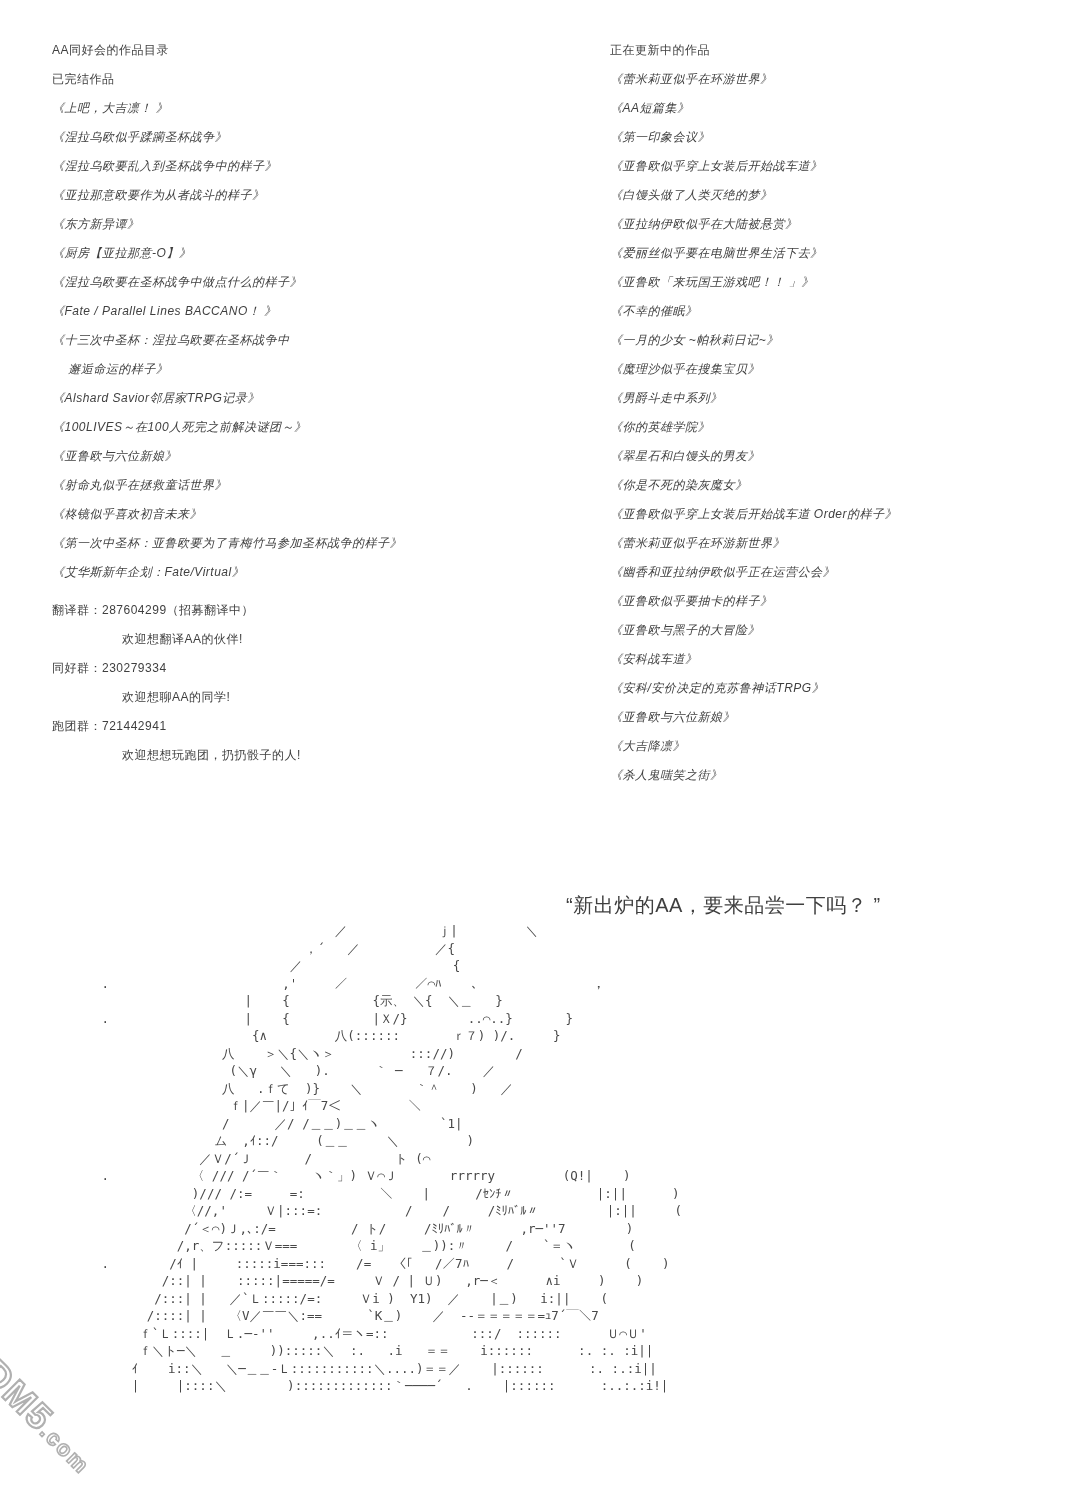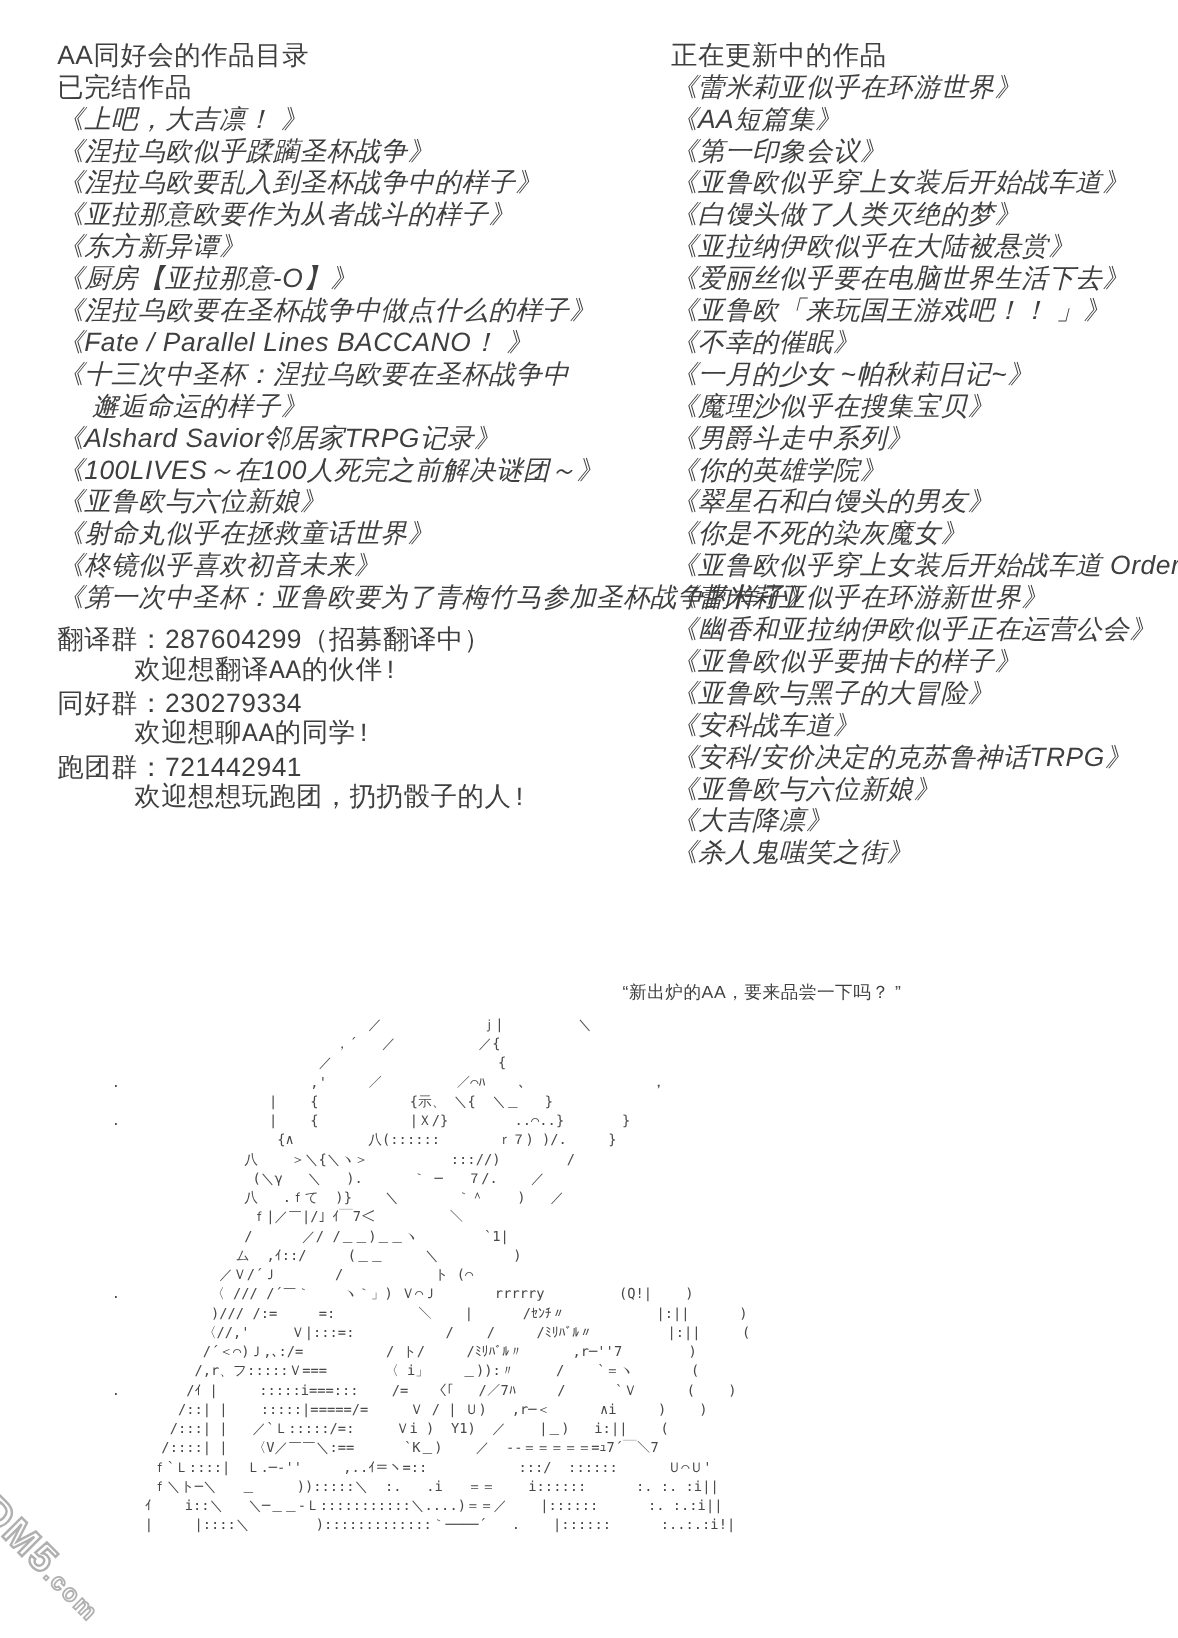--- a/index.html
+++ b/index.html
@@ -7,34 +7,34 @@
     width:1071px;height:1489px;
     background:#ffffff;
     position:relative;
     overflow:hidden;
     font-family:"Liberation Sans","DejaVu Sans",sans-serif;
     color:#3f3f3f;
   }
   .col{
     position:absolute;
     top:36px;
-    font-size:24px;
+    font-size:12px;
     line-height:29px;
     letter-spacing:0.5px;
   }
   .col-left{left:52px;width:540px;}
   .col-right{left:610px;width:460px;}
   .line{white-space:pre;}
   .works .line{white-space:pre;font-style:italic;}
   .groups{margin-top:9px;}
-  .group-note{padding-left:70px;font-family:Liberation Mono, monospace;}
+  .group-note{padding-left:70px;}
   .quote{
     position:absolute;
     left:566px;top:892px;
-    font-size:16px;
+    font-size:20px;
     letter-spacing:0.5px;
     color:#3f3f3f;
     white-space:pre;
   }
   .ascii-art{
     position:absolute;
     left:94px;top:922px;
     font-family:"DejaVu Sans Mono","Liberation Mono",monospace;
     font-size:12.5px;
     line-height:17.5px;
@@ -76,20 +76,21 @@
       <div class="line">《涅拉乌欧要在圣杯战争中做点什么的样子》</div>
       <div class="line">《Fate / Parallel Lines BACCANO！ 》</div>
       <div class="line">《十三次中圣杯：涅拉乌欧要在圣杯战争中</div>
       <div class="line">　 邂逅命运的样子》</div>
       <div class="line">《Alshard Savior邻居家TRPG记录》</div>
       <div class="line">《100LIVES～在100人死完之前解决谜团～》</div>
       <div class="line">《亚鲁欧与六位新娘》</div>
       <div class="line">《射命丸似乎在拯救童话世界》</div>
       <div class="line">《柊镜似乎喜欢初音未来》</div>
       <div class="line">《第一次中圣杯：亚鲁欧要为了青梅竹马参加圣杯战争的样子》</div>
+      <div class="line">《艾华斯新年企划：Fate/Virtual》</div>
     </div>
 
   <div class="groups">
     <div class="line"><span>翻译群：</span><span>287604299（招募翻译中）</span></div>
     <div class="line group-note">欢迎想翻译AA的伙伴!</div>
     <div class="line"><span>同好群：</span><span>230279334</span></div>
     <div class="line group-note">欢迎想聊AA的同学!</div>
     <div class="line"><span>跑团群：</span><span>721442941</span></div>
     <div class="line group-note">欢迎想想玩跑团，扔扔骰子的人!</div>
   </div>

